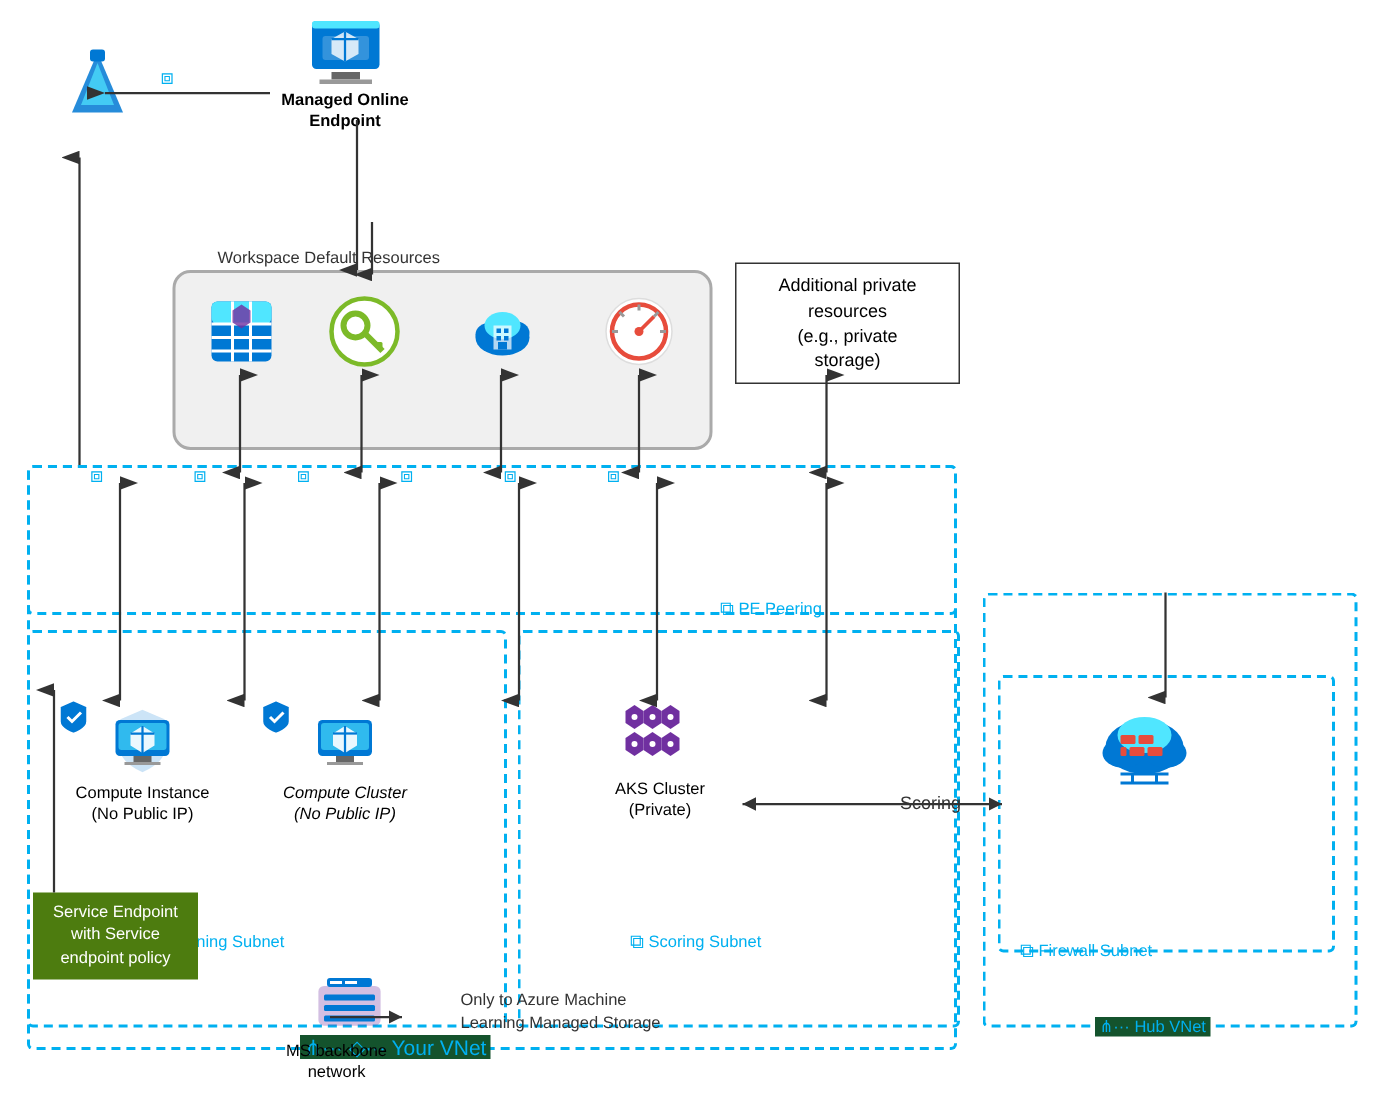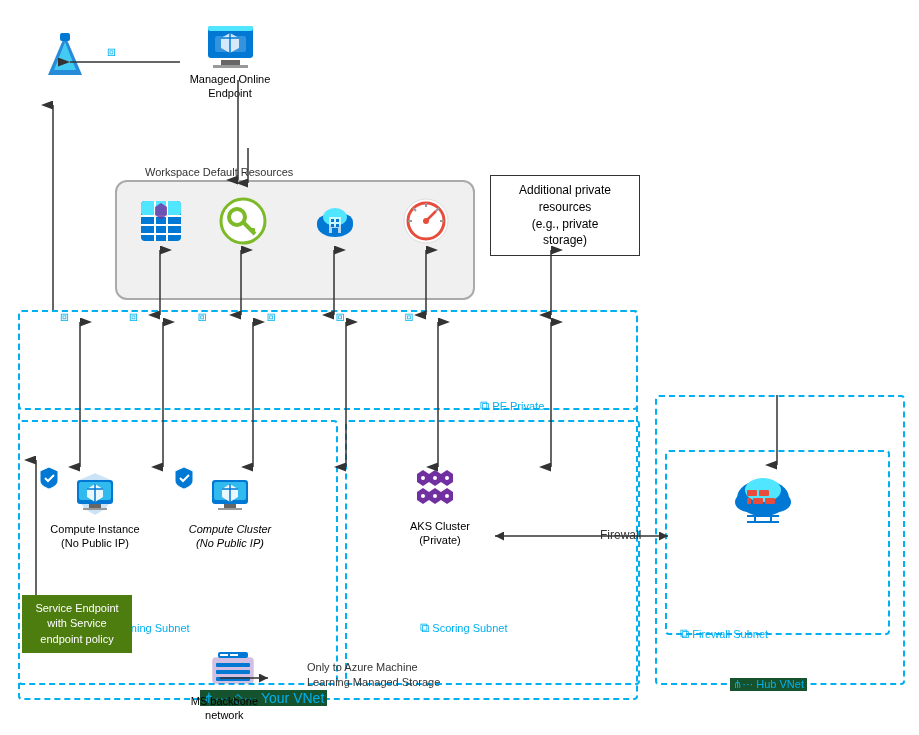--- a/index.html
+++ b/index.html
@@ -100,21 +100,21 @@
 
   <div class="region" style="left:655px; top:395px; width:250px; height:290px;"></div>
   <div class="region-label" style="left:730px; top:678px; font-size:11px; color:#00b0f0;">
     <span style="color:#00b0f0;">⋔···</span>
     <span> Hub VNet</span>
   </div>
 
   <div class="region" style="left:18px; top:310px; width:620px; height:100px;"></div>
   <div class="connector-label" style="left:480px; top:398px; color:#00b0f0; font-size:11px;">
     <span style="font-size:13px;">⧉</span>
-      <span> PE Private</span>
+      <span> PE Peering</span>
   </div>
 
   <div class="region" style="left:18px; top:420px; width:320px; height:265px;"></div>
   <div class="connector-label" style="left:100px; top:620px; color:#00b0f0; font-size:11px;">
     <span style="font-size:13px;">⧉</span>
       <span> Training Subnet</span>
   </div>
 
   <div class="region" style="left:345px; top:420px; width:295px; height:265px;"></div>
   <div class="connector-label" style="left:420px; top:620px; color:#00b0f0; font-size:11px;">
@@ -140,21 +140,21 @@
 
   <div class="icon-container" style="left:30px; top:30px; width:70px;">
 
     <svg width="55" height="55" viewBox="0 0 55 55">
       <polygon points="27,5 10,45 44,45" fill="#0078d4" opacity="0.85"></polygon>
       <polygon points="27,12 16,40 38,40" fill="#50e6ff" opacity="0.7"></polygon>
       <rect x="22" y="3" width="10" height="8" fill="#0078d4" rx="2"></rect>
     </svg>
   </div>
 
-  <div class="icon-container" style="left:170px; top:18px; width:120px;">
+  <div class="icon-container" style="left:170px; top:6px; width:120px;font-weight:bold;">
     <svg width="55" height="50" viewBox="0 0 55 50">
       <rect x="5" y="8" width="45" height="32" rx="3" fill="#0078d4"></rect>
       <rect x="5" y="8" width="45" height="5" rx="2" fill="#50e6ff"></rect>
       <rect x="18" y="42" width="19" height="5" fill="#666"></rect>
       <rect x="10" y="47" width="35" height="3" fill="#999"></rect>
       <rect x="12" y="18" width="31" height="16" rx="2" fill="white" opacity="0.2"></rect>
 
       <polygon points="27,15 36,20 36,30 27,35 18,30 18,20" fill="white" opacity="0.8"></polygon>
       <line x1="27" y1="15" x2="27" y2="35" stroke="#0078d4" stroke-width="1.5"></line>
       <line x1="18" y1="20" x2="36" y2="20" stroke="#0078d4" stroke-width="1.5"></line>
@@ -333,21 +333,21 @@
 
   <div class="service-endpoint-box" style="left:22px; top:595px;">
     <span>Service Endpoint<br>with  Service<br>endpoint policy</span>
   </div>
 
   <div style="position:absolute; left:275px; top:660px; font-size:11px; line-height:1.4; color:#333;margin-left:32px;">
     <span>Only to Azure Machine<br>Learning Managed Storage</span>
   </div>
 
   <div style="position:absolute; left:600px; top:528px; font-size:12px; color:#333;">
-    <span>Firewall</span>
+    <span>Scoring</span>
   </div>
 
   <svg style="position:absolute; left:60px; top:50px; overflow:visible;" width="130" height="30">
     <defs>
       <marker id="arrowhead-left" markerWidth="8" markerHeight="6" refX="0" refY="3" orient="auto">
         <polygon points="8 0, 0 3, 8 6" fill="#333"></polygon>
       </marker>
     </defs>
     <line x1="120" y1="12" x2="10" y2="12" stroke="#333" stroke-width="1.5" marker-end="url(#arrowhead-left)"></line>
   </svg>

